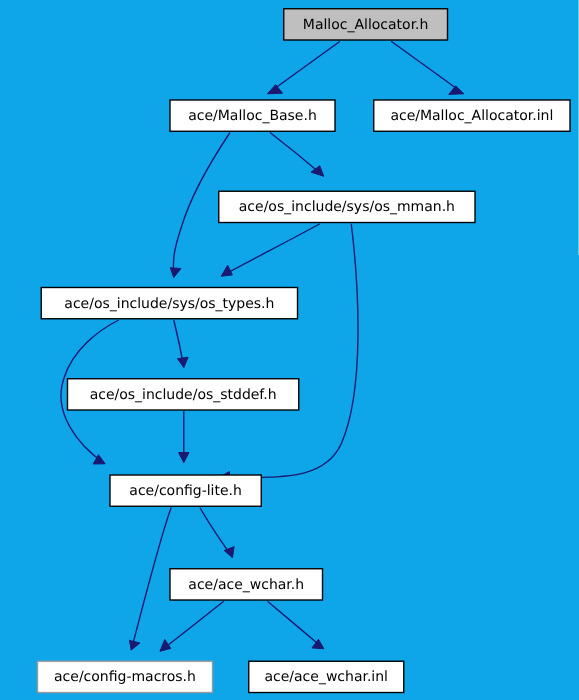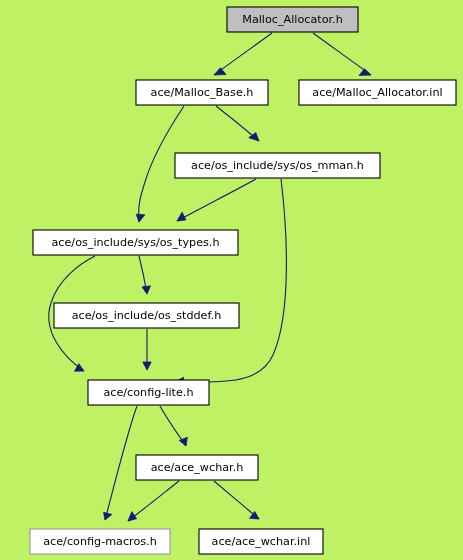--- a/index.html
+++ b/index.html
@@ -5,21 +5,21 @@
 <style>
   html, body {
     margin: 0;
     padding: 0;
     background: #ffffff;
   }
   #graph-root {
     position: relative;
     width: 463px;
     height: 560px;
-    background: #bef264;
+    background: #0ea5e9;
     font-family: "DejaVu Sans", "Liberation Sans", sans-serif;
     overflow: hidden;
   }
   svg.graph-canvas {
     position: absolute;
     top: 0;
     left: 0;
     width: 463px;
     height: 560px;
   }

